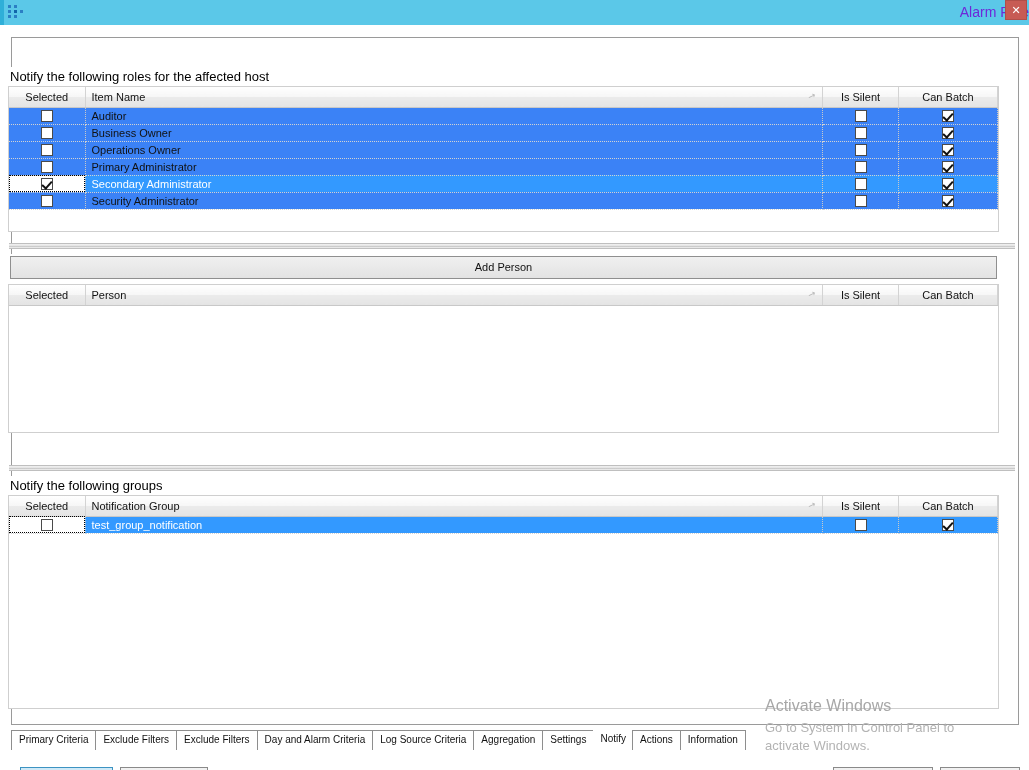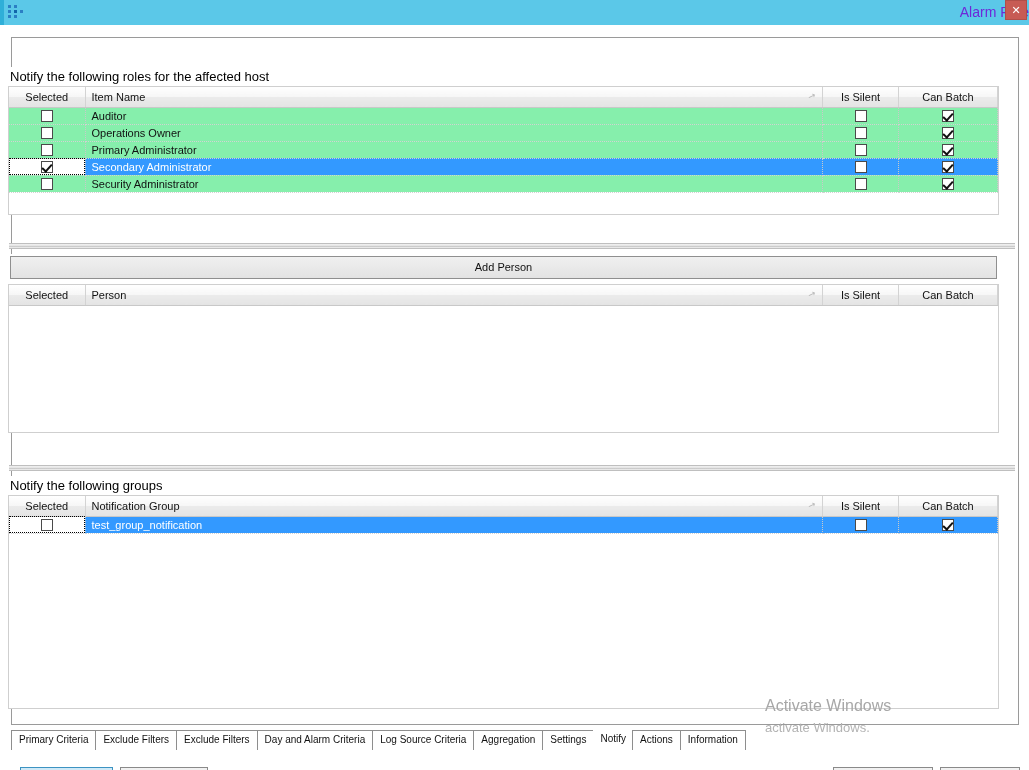--- a/index.html
+++ b/index.html
@@ -155,21 +155,21 @@
   }
   .grid td {
     height: 17px;
     border-right: 1px dotted #c9c9c9;
     border-bottom: 1px dotted #d2d2d2;
     padding: 0 6px;
     font-size: 11px;
     color: #111;
     box-sizing: border-box;
     vertical-align: middle;
-    background: #86efac;
+    background: #3b82f6;
     white-space: nowrap;
   }
   .grid td.ctr { text-align: center; padding: 0; }
   tr.selected td { background: #3399FF; color: #ffffff; }
   tr.selected td.focuscell {
     background: #ffffff;
     color: #111;
     outline: 1px dotted #000;
     outline-offset: -1px;
   }
@@ -336,20 +336,26 @@
               <span class="sortmark">↗</span>
             </th>
             <th>Is Silent</th>
             <th>Can Batch</th>
           </tr>
         </thead>
         <tbody>
             <tr>
               <td class="ctr"><span class="cb"></span></td>
               <td>Auditor</td>
+              <td class="ctr silentcell"><span class="cb"></span></td>
+              <td class="ctr"><span class="cb checked"></span></td>
+            </tr>
+            <tr>
+              <td class="ctr"><span class="cb"></span></td>
+              <td>Business Owner</td>
               <td class="ctr silentcell"><span class="cb"></span></td>
               <td class="ctr"><span class="cb checked"></span></td>
             </tr>
             <tr>
               <td class="ctr"><span class="cb"></span></td>
               <td>Operations Owner</td>
               <td class="ctr silentcell"><span class="cb"></span></td>
               <td class="ctr"><span class="cb checked"></span></td>
             </tr>
             <tr>
@@ -438,20 +444,21 @@
               <td class="ctr"><span class="cb checked"></span></td>
             </tr>
           </tbody>
       </table>
     </div>
     <div class="grid-empty" style="height:175px;"></div>
   </div>
 
   <div class="watermark">
     <div class="wm-title">Activate Windows</div>
+    <div class="wm-sub">Go to System in Control Panel to</div>
     <div class="wm-sub">activate Windows.</div>
   </div>
 
   <div class="tabstrip">
       <div class="tab">Primary Criteria</div>
       <div class="tab">Exclude Filters</div>
       <div class="tab">Exclude Filters</div>
       <div class="tab">Day and Alarm Criteria</div>
       <div class="tab">Log Source Criteria</div>
       <div class="tab">Aggregation</div>

